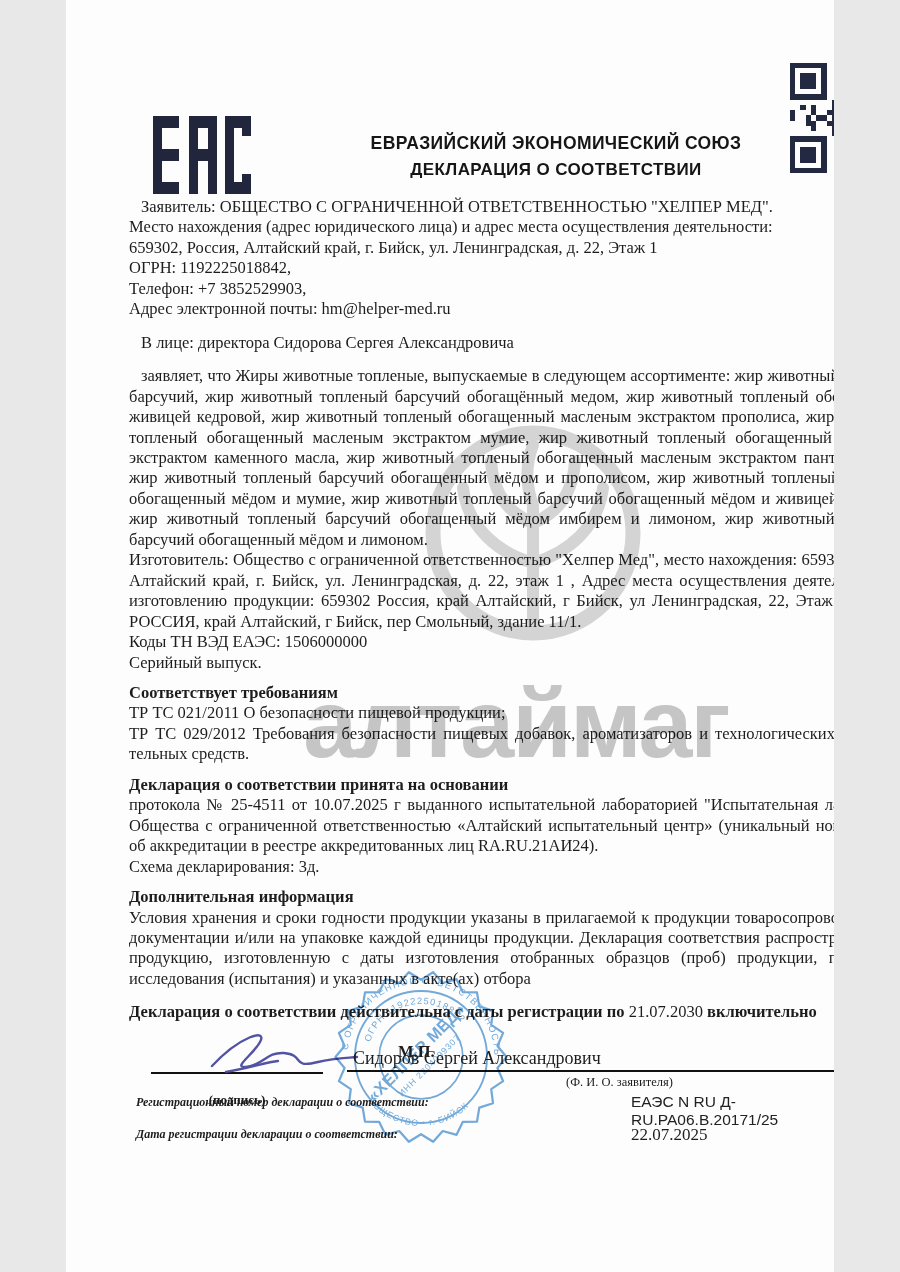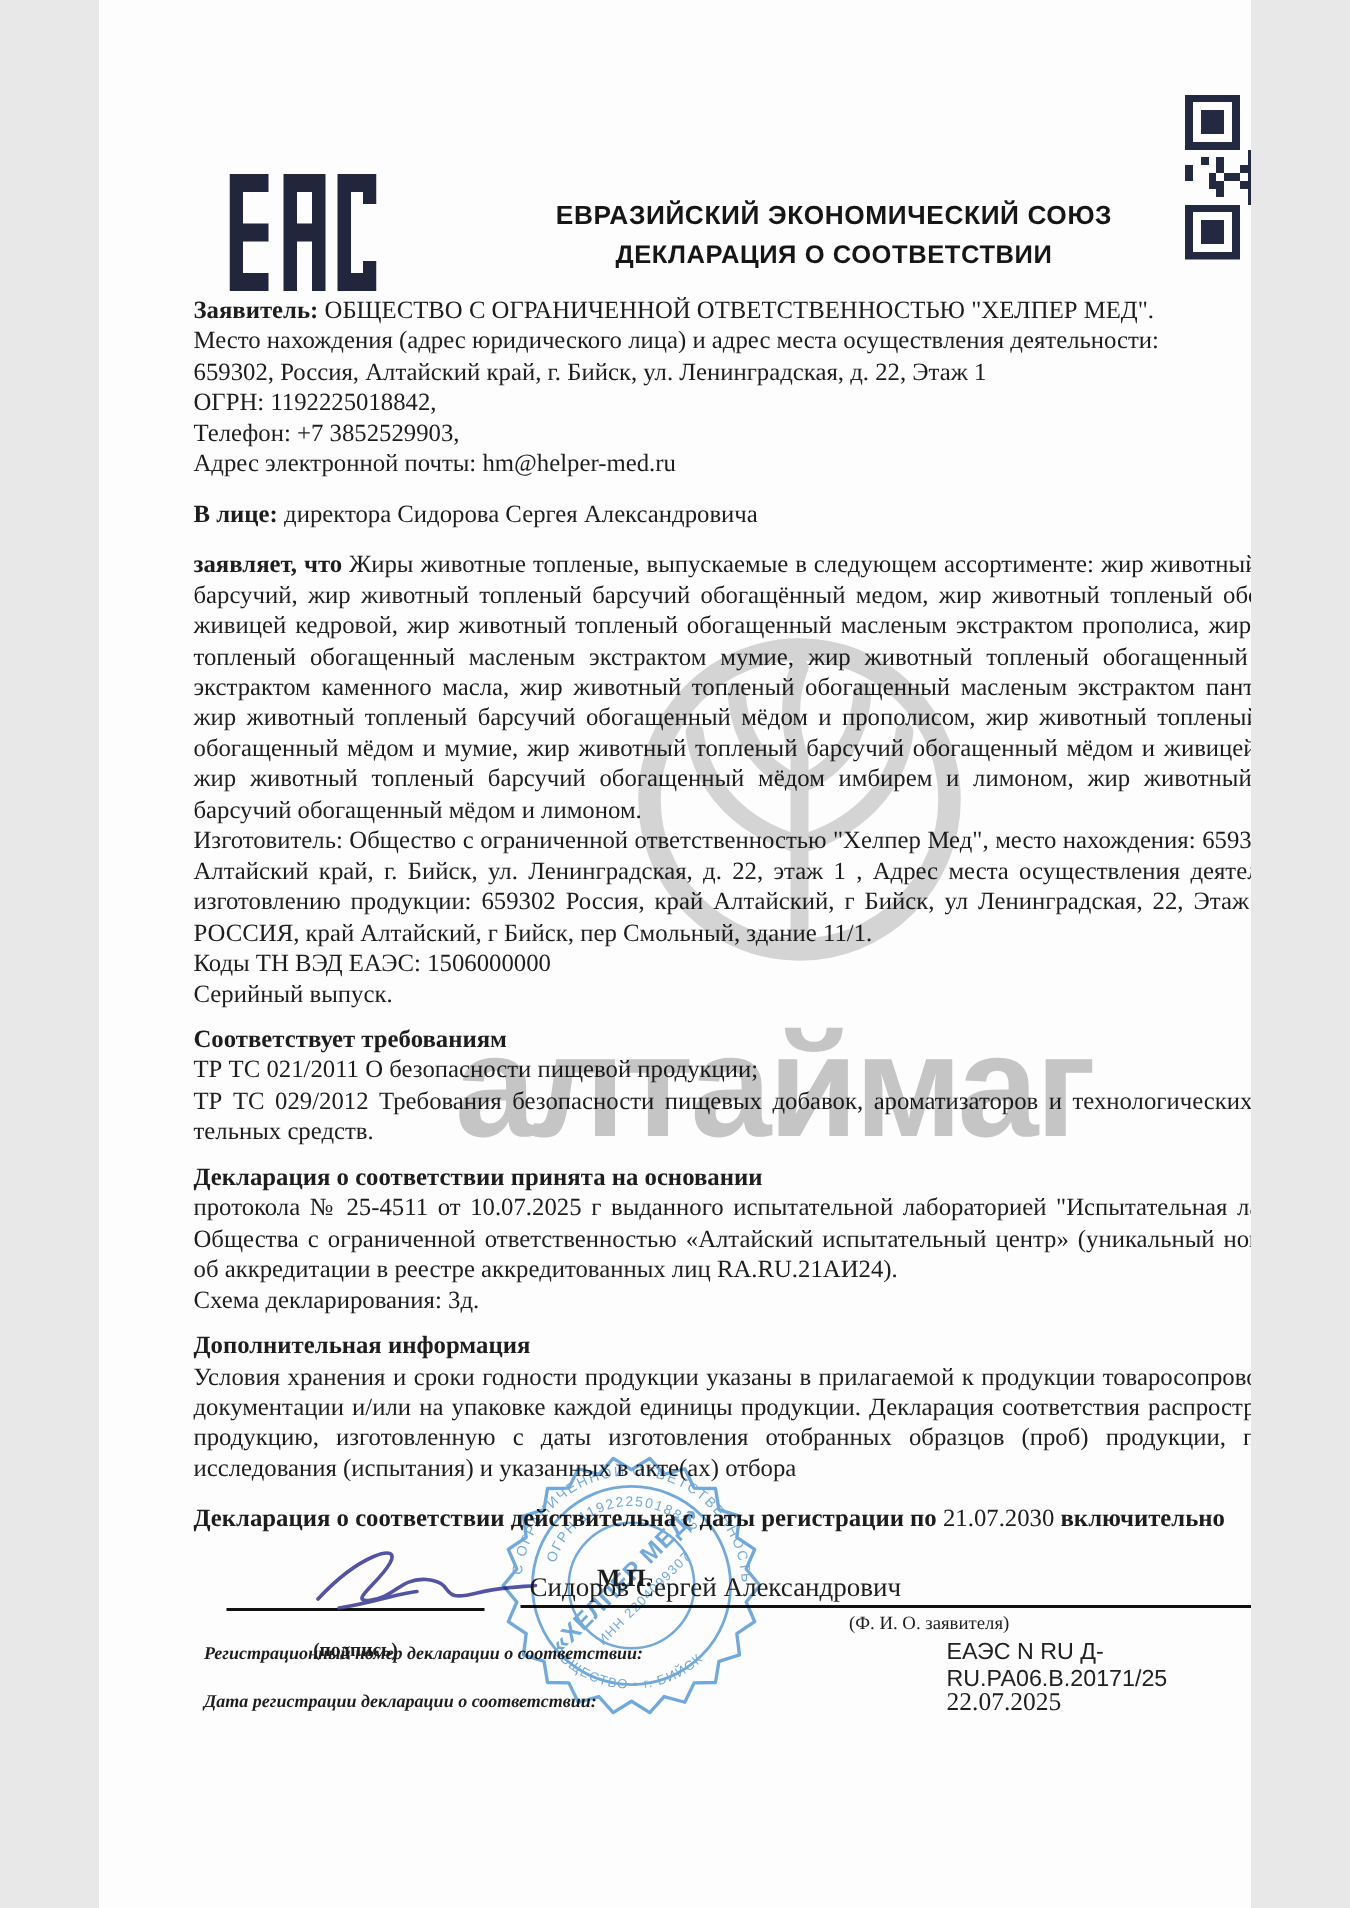--- a/index.html
+++ b/index.html
@@ -11,21 +11,21 @@
           font-family:"Liberation Sans","DejaVu Sans",sans-serif;font-weight:bold;color:#161616;}
   .titles .t1{font-size:17.5px;letter-spacing:.4px;}
   .titles .t2{font-size:17px;letter-spacing:.4px;margin-top:6px;}
   .qr{position:absolute;left:724px;top:63px;width:110px;height:110px;}
   
   .content{position:absolute;left:63px;top:197px;width:783px;font-size:16.5px;line-height:1.24;}
   .content p{margin:0;}
   .jst{text-align:justify;}
   .gap{margin-top:10px !important;}
   .gap14{margin-top:13px !important;}
-  b.lbl{font-weight:bold;}
+  b.lbl{font-weight:normal;margin-left:12px;}
   .hsec{font-weight:bold;margin-top:10px !important;}
   
   .wm{position:absolute;pointer-events:none;mix-blend-mode:multiply;z-index:5;}
   .wm-brand{left:160px;top:668px;width:580px;text-align:center;
             font-family:"Liberation Sans","DejaVu Sans",sans-serif;font-weight:bold;
             font-size:97px;letter-spacing:-2px;color:#c7c7c7;}
   .wm-tag{left:250px;top:778px;width:330px;text-align:center;
           font-family:"Liberation Sans","DejaVu Sans",sans-serif;
           font-size:31px;color:#c9c9c9;letter-spacing:1px;}
   .wm-flower{left:347px;top:413px;width:240px;height:240px;opacity:.62;}

